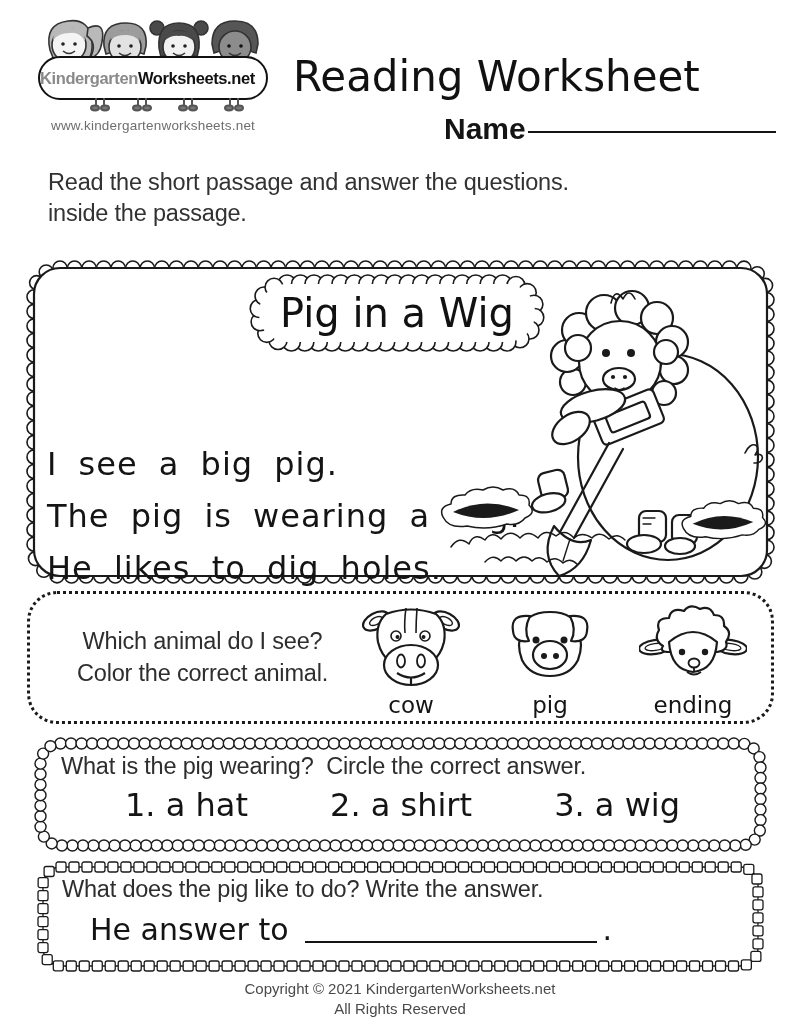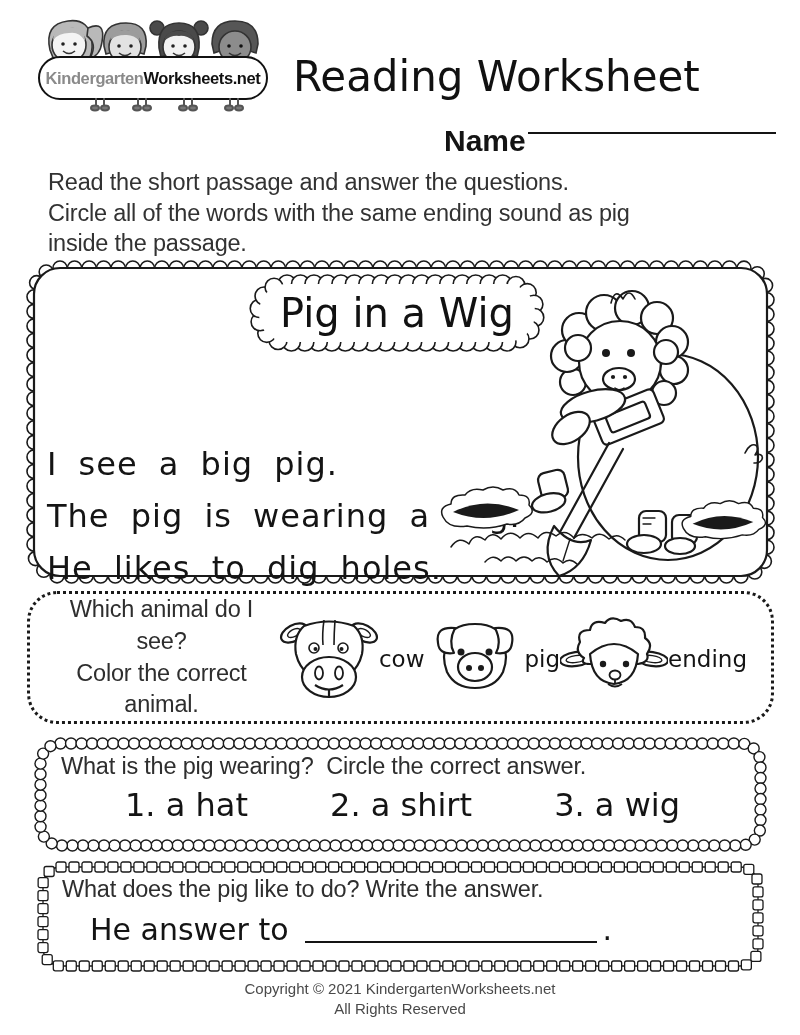--- a/index.html
+++ b/index.html
@@ -11,29 +11,29 @@
   [data-border] { position:relative; }
   .bsvg { position:absolute; left:0; top:0; pointer-events:none; z-index:0; }
   [data-border] > *:not(svg) { position:relative; z-index:1; }
 
   
   .logo { position:absolute; left:38px; top:10px; width:230px; height:104px; }
   .logo-heads { position:absolute; left:0; top:0; }
   .logo-legs { position:absolute; left:0; top:88px; }
   .banner { position:absolute; left:0; top:46px; width:230px; height:44px; background:#fff;
             border:2.5px solid #111; border-radius:22px; display:flex; align-items:center;
-            justify-content:center; font-weight:bold; font-size:16.5px; letter-spacing:-0.4px; white-space:nowrap; }
+            font-weight:bold; font-size:16.5px; letter-spacing:-0.4px; white-space:nowrap; }
   .brand-gray { color:#8a8a8a; }
   .brand-black { color:#111; }
   .website { position:absolute; left:28px; top:118px; width:250px; text-align:center;
              font-size:13.5px; color:#6e6e6e; letter-spacing:0.2px; }
   .title { position:absolute; left:293px; top:52px; font-family:"DejaVu Sans", sans-serif;
            font-size:42px; font-weight:400; color:#111; white-space:nowrap; }
-  .name-row { position:absolute; left:444px; right:24px; top:124px; display:flex;
-              align-items:flex-start; font-size:30px; font-weight:600; color:#141414; }
+  .name-row { position:absolute; left:444px; right:24px; top:112px; display:flex;
+              align-items:center; font-size:30px; font-weight:600; color:#141414; }
   .name-line { flex:1; border-bottom:2.5px solid #141414; margin:0 0 3px 2px; height:10px; }
 
   
   .instructions { position:absolute; left:48px; top:167px; font-size:23.5px; color:#323232;
                   line-height:1.3; letter-spacing:-0.2px; }
   .instructions div { white-space:nowrap; }
 
   
   .passage-box { position:absolute; left:25px; top:259px; width:751px; height:326px; }
   .bubble { position:absolute; left:223px; top:14px; width:298px; height:80px;
@@ -43,21 +43,21 @@
                   font-size:32px; line-height:1.62; letter-spacing:1px; word-spacing:10px;
                   color:#141414; white-space:nowrap; }
   .pig-art { position:absolute; left:398px; top:26px; z-index:1; }
 
   
   .q1 { position:absolute; left:27px; top:591px; width:747px; height:133px;
         border:3px dotted #1a1a1a; border-radius:30px; display:flex; align-items:center;
         padding:0 20px 0 20px; }
   .q1-prompt { font-size:23.5px; color:#2e2e2e; line-height:1.35; width:305px; letter-spacing:-0.2px;text-align:center; }
   .q1-animals { flex:1; display:flex; justify-content:space-between; align-items:flex-end; padding:4px 4px 0 6px; }
-  .animal { display:flex; flex-direction:row; align-items:center; cursor:pointer; }
+  .animal { display:flex; flex-direction:column; align-items:center; cursor:pointer; }
   .animal-label { font-family:"DejaVu Sans", sans-serif; font-size:23px; color:#141414; margin-top:-2px; }
 
   
   .q2 { position:absolute; left:33px; top:736px; width:735px; height:117px; padding:17px 26px 0 28px; }
   .q2-prompt { font-size:23.5px; color:#2e2e2e; letter-spacing:-0.2px; white-space:pre-wrap; }
   .q2-options { display:flex; justify-content:space-between; padding:6px 62px 0 64px;
                 font-family:"DejaVu Sans", sans-serif; font-size:32px; color:#141414; }
   .q2-options span { cursor:pointer; white-space:nowrap; }
 
   
@@ -123,30 +123,30 @@
         <ellipse cx="99" cy="10" rx="4" ry="2.4"></ellipse>
           <ellipse cx="109" cy="10" rx="4" ry="2.4"></ellipse>
         <ellipse cx="145" cy="10" rx="4" ry="2.4"></ellipse>
           <ellipse cx="155" cy="10" rx="4" ry="2.4"></ellipse>
         <ellipse cx="191" cy="10" rx="4" ry="2.4"></ellipse>
           <ellipse cx="201" cy="10" rx="4" ry="2.4"></ellipse>
       </g>
     </svg>
   </div>
 
+  <div class="website">www.kindergartenworksheets.net</div>
   <h1 class="title">Reading Worksheet</h1>
 
   <div class="name-row">
     <span>Name</span>
     <div class="name-line"></div>
   </div>
 
   <div class="instructions">
     <div>Read the short passage and answer the questions.</div>
-    <div>Circle all of the words with the same ending sound as pig</div>
     <div>inside the passage.</div>
   </div>
 
   <section class="passage-box" data-border="scallop">
       <svg class="bsvg" width="751" height="326" viewBox="0 0 751 326">
         <circle cx="35" cy="9" r="7" fill="#fff" stroke="#1a1a1a" stroke-width="1.6"></circle>
         <circle cx="49.552734375" cy="9" r="7" fill="#fff" stroke="#1a1a1a" stroke-width="1.6"></circle>
         <circle cx="64.10552978515625" cy="9" r="7" fill="#fff" stroke="#1a1a1a" stroke-width="1.6"></circle>
         <circle cx="78.65826416015625" cy="9" r="7" fill="#fff" stroke="#1a1a1a" stroke-width="1.6"></circle>
         <circle cx="93.2110595703125" cy="9" r="7" fill="#fff" stroke="#1a1a1a" stroke-width="1.6"></circle>

